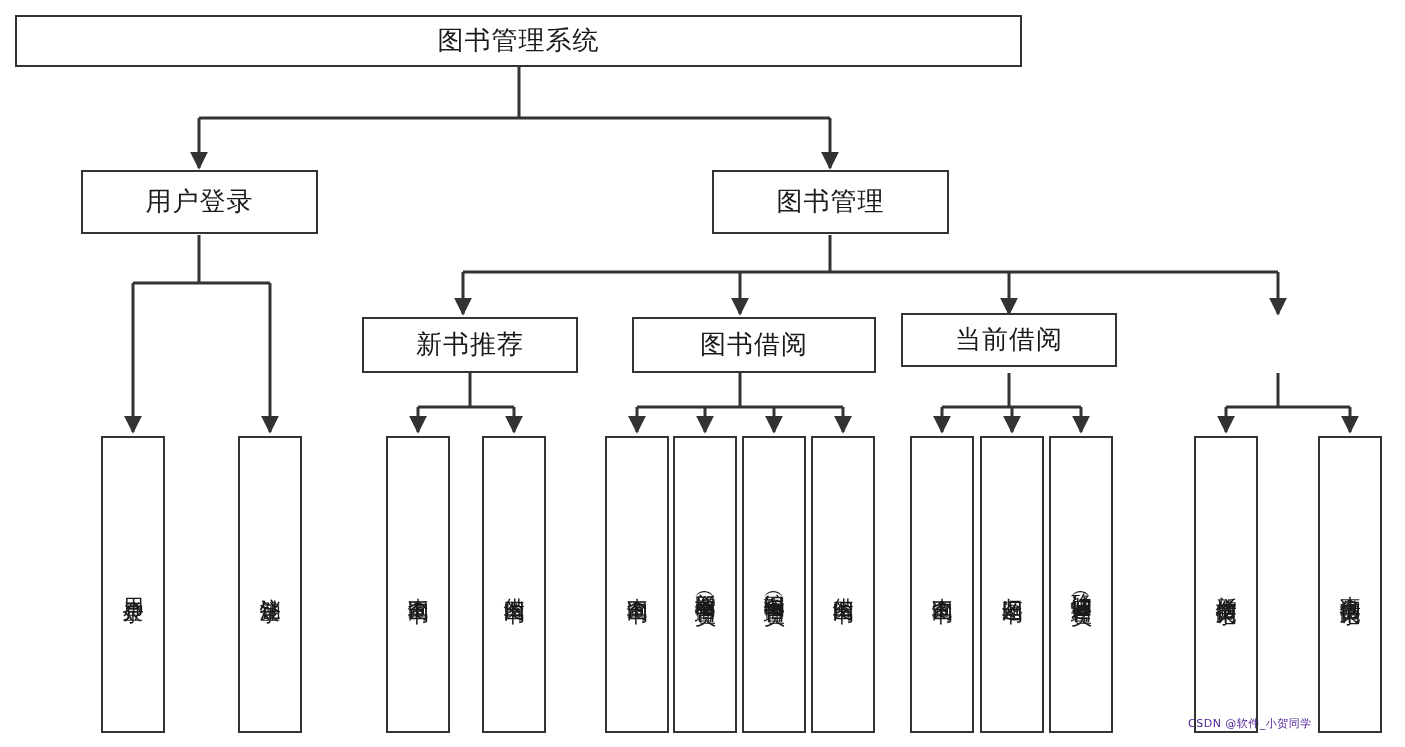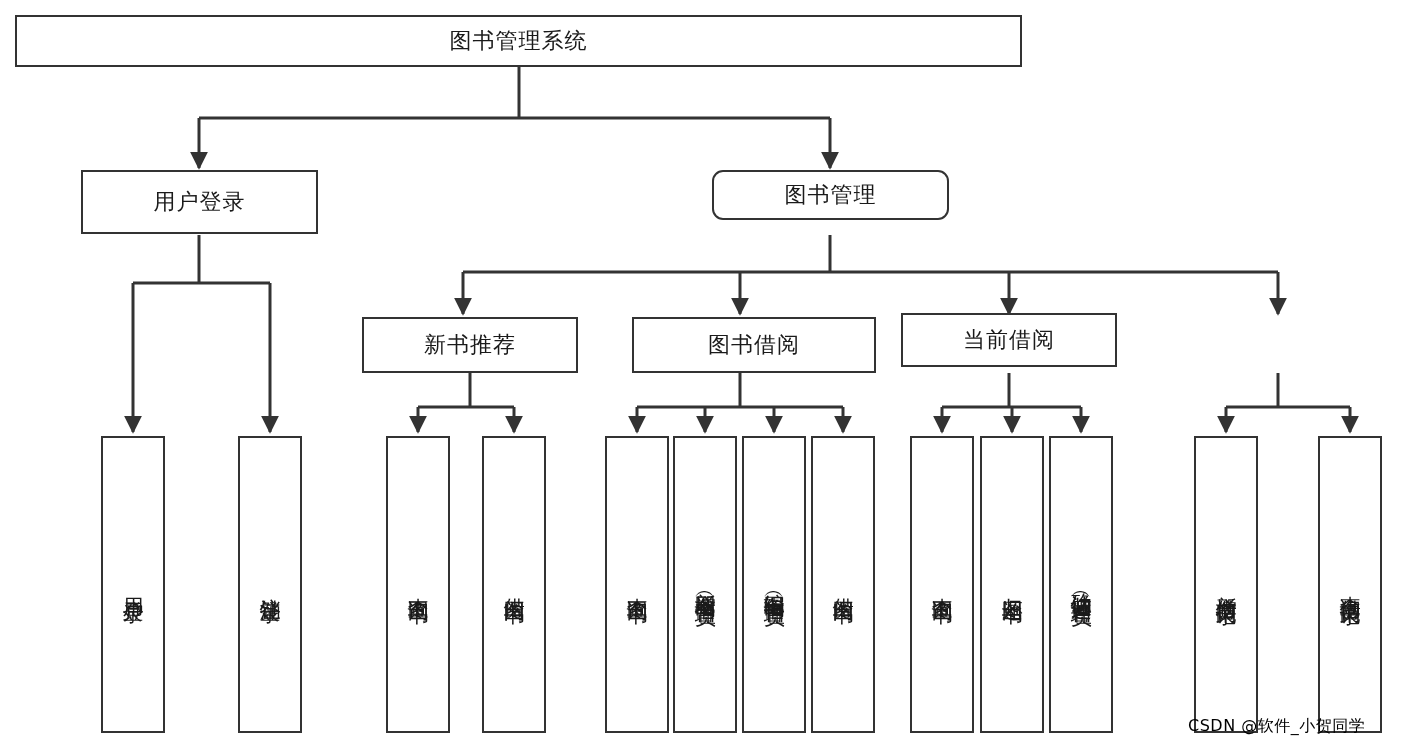--- a/index.html
+++ b/index.html
@@ -30,21 +30,21 @@
     position: absolute;
     box-sizing: border-box;
     border: 2px solid #333333;
     background: #ffffff;
     display: flex;
     align-items: center;
     justify-content: center;
     color: #1a1a1a;
   }
   .node.horiz {
-    font-size: 22px;
+    font-size: 26px;
     line-height: 1.2;
     letter-spacing: 1px;
   }
   .node.vert {
     writing-mode: vertical-rl;
     text-orientation: upright;
     font-size: 21px;
     line-height: 1.35;
     letter-spacing: 2px;
     padding: 6px 0;
@@ -54,22 +54,22 @@
     writing-mode: vertical-rl;
     text-orientation: upright;
     display: block;
     white-space: normal;
     text-align: center;
   }
   #watermark {
     position: absolute;
     left: 1188px;
     top: 716px;
-    font-size: 16px;
-    color: #000000;
+    font-size: 11px;
+    color: #4c1d95;
     white-space: nowrap;
     letter-spacing: 0.5px;
   }
 </style>
 </head>
 <body>
 
 <div id="diagram-root">
 
   <svg id="edge-layer" viewBox="0 0 1405 747" xmlns="http://www.w3.org/2000/svg">
@@ -125,21 +125,21 @@
     </g>
   </svg>
 
   <div class="node horiz" style="left:15px; top:15px; width:1007px; height:52px;">
     <span>图书管理系统</span>
   </div>
 
   <div class="node horiz" style="left:81px; top:170px; width:237px; height:64px;">
     <span>用户登录</span>
   </div>
-  <div class="node horiz" style="left:712px; top:170px; width:237px; height:50px;border-radius:11px;">
+  <div class="node horiz" style="left:712px; top:170px; width:237px; height:64px;">
     <span>图书管理</span>
   </div>
 
   <div class="node horiz" style="left:362px; top:317px; width:216px; height:56px;">
     <span>新书推荐</span>
   </div>
   <div class="node horiz" style="left:632px; top:317px; width:244px; height:56px;">
     <span>图书借阅</span>
   </div>
   <div class="node horiz" style="left:901px; top:313px; width:216px; height:54px;">

